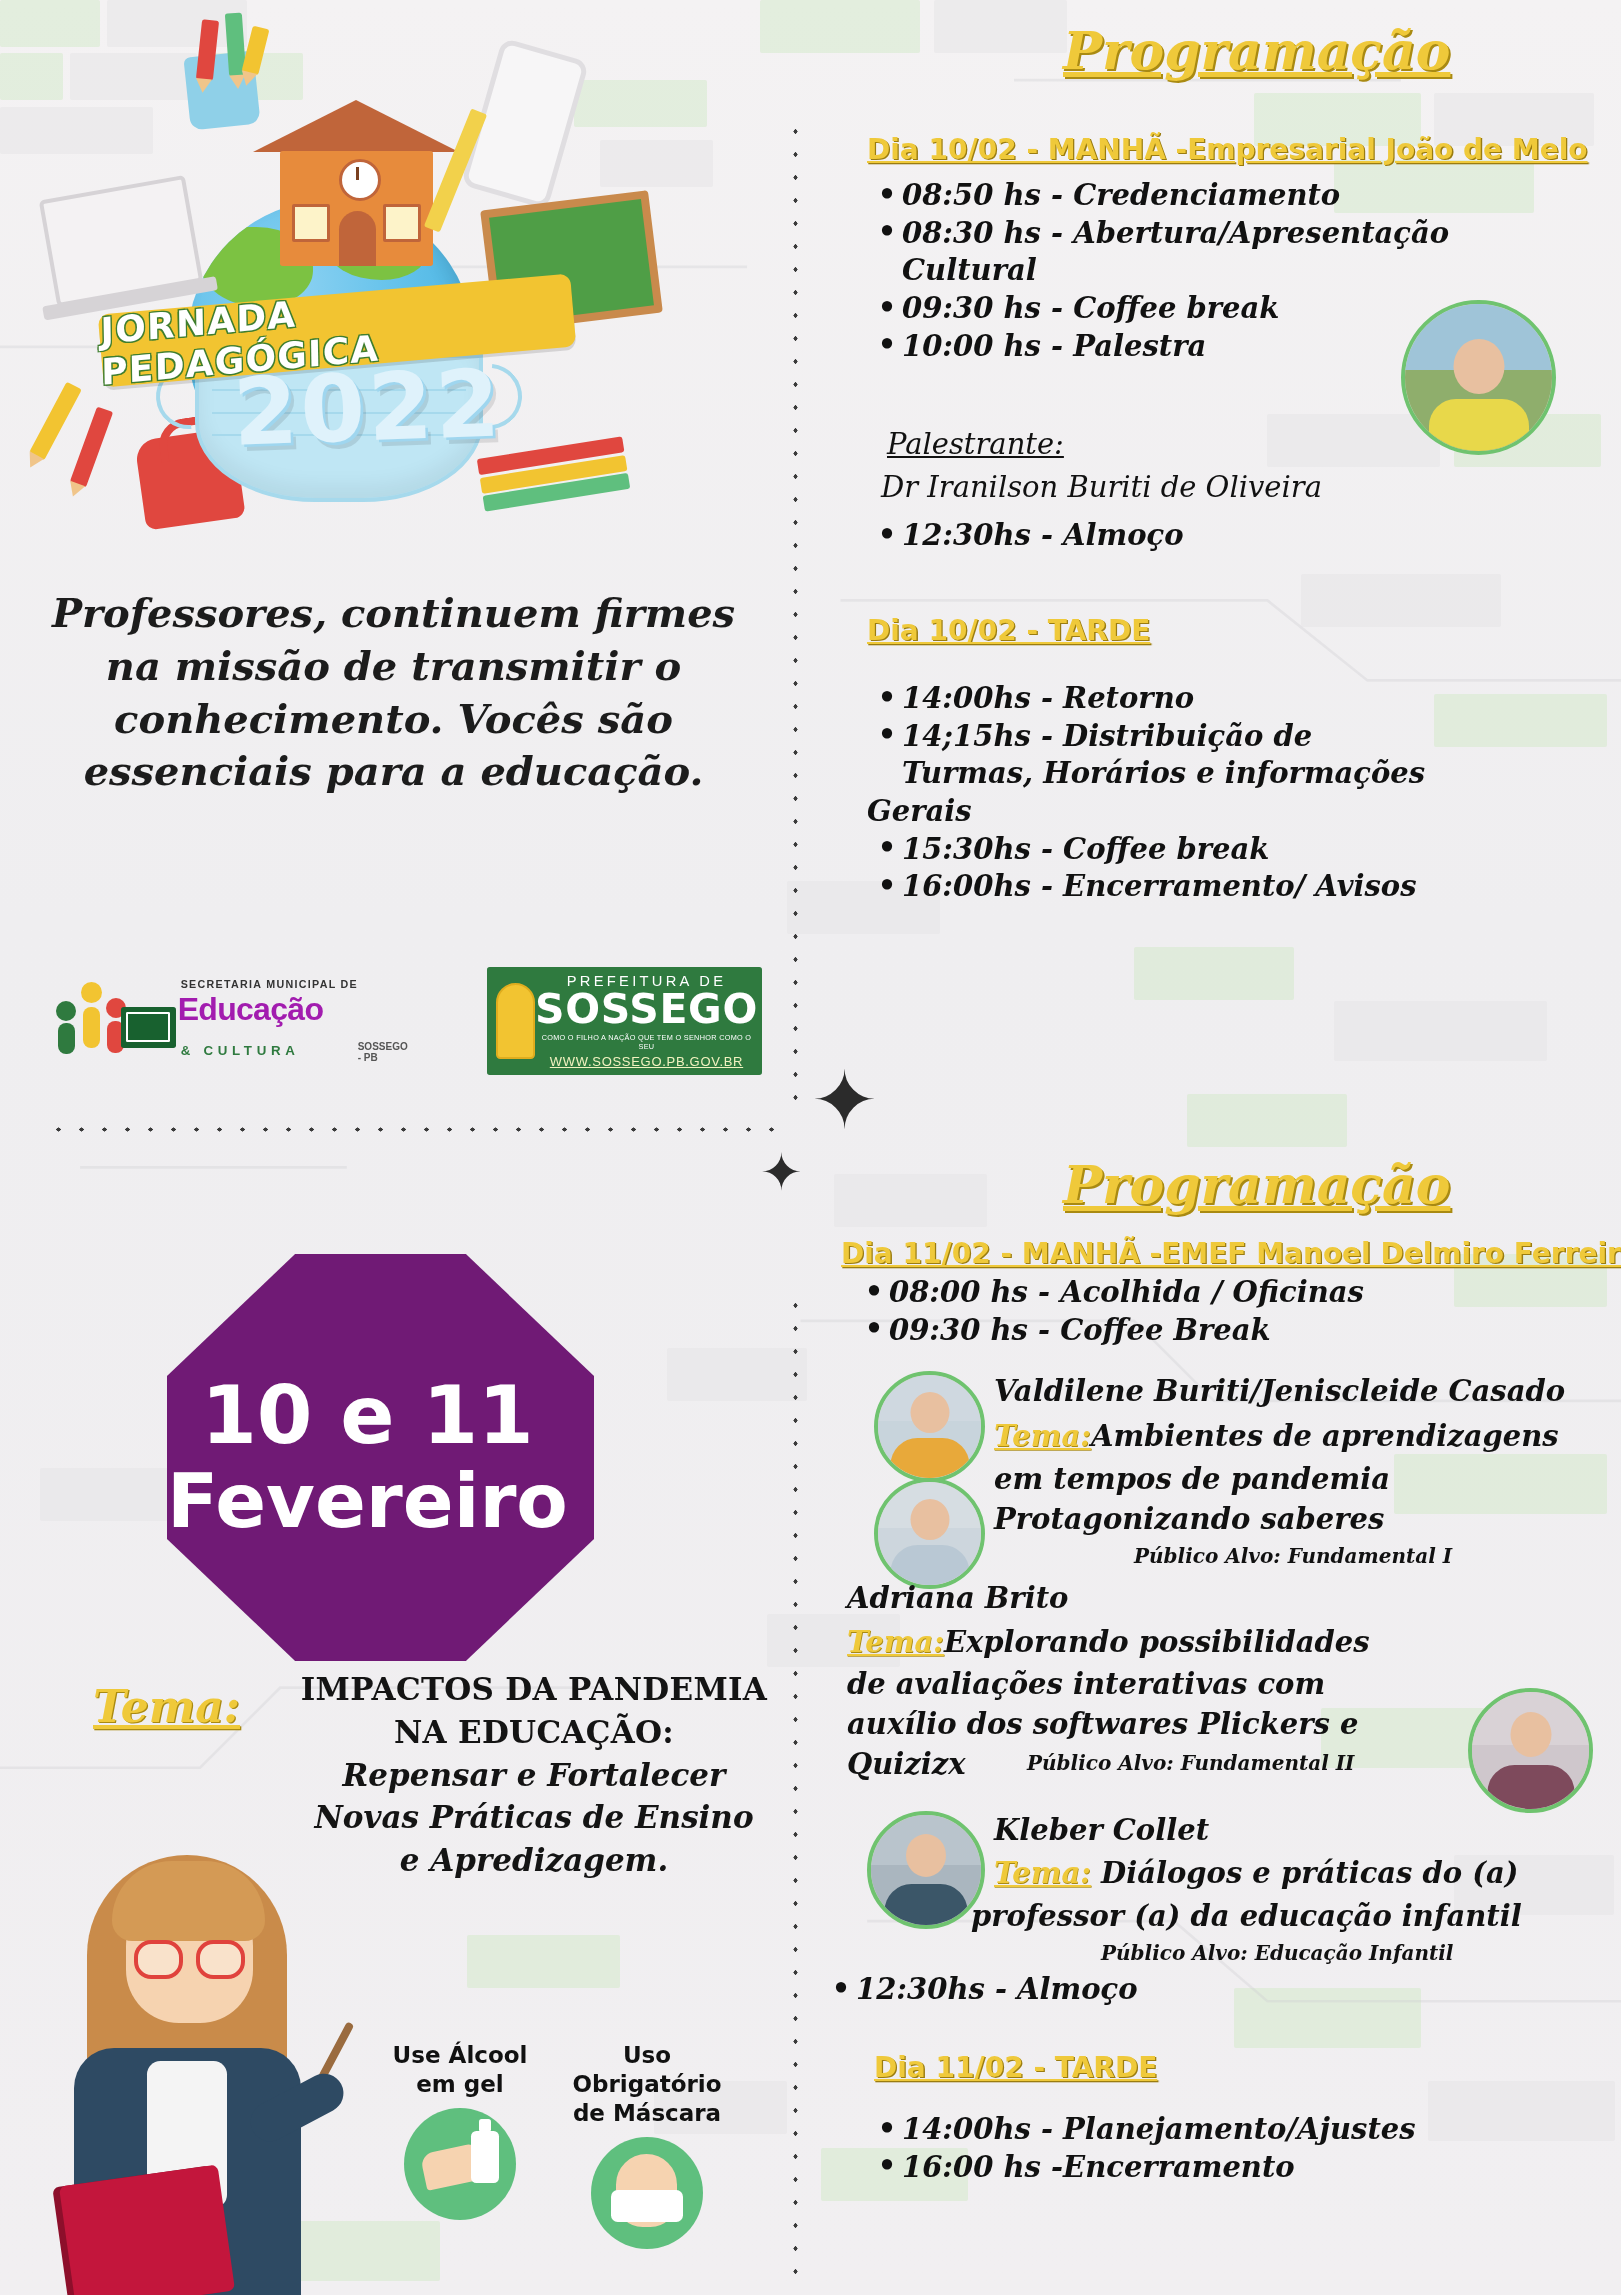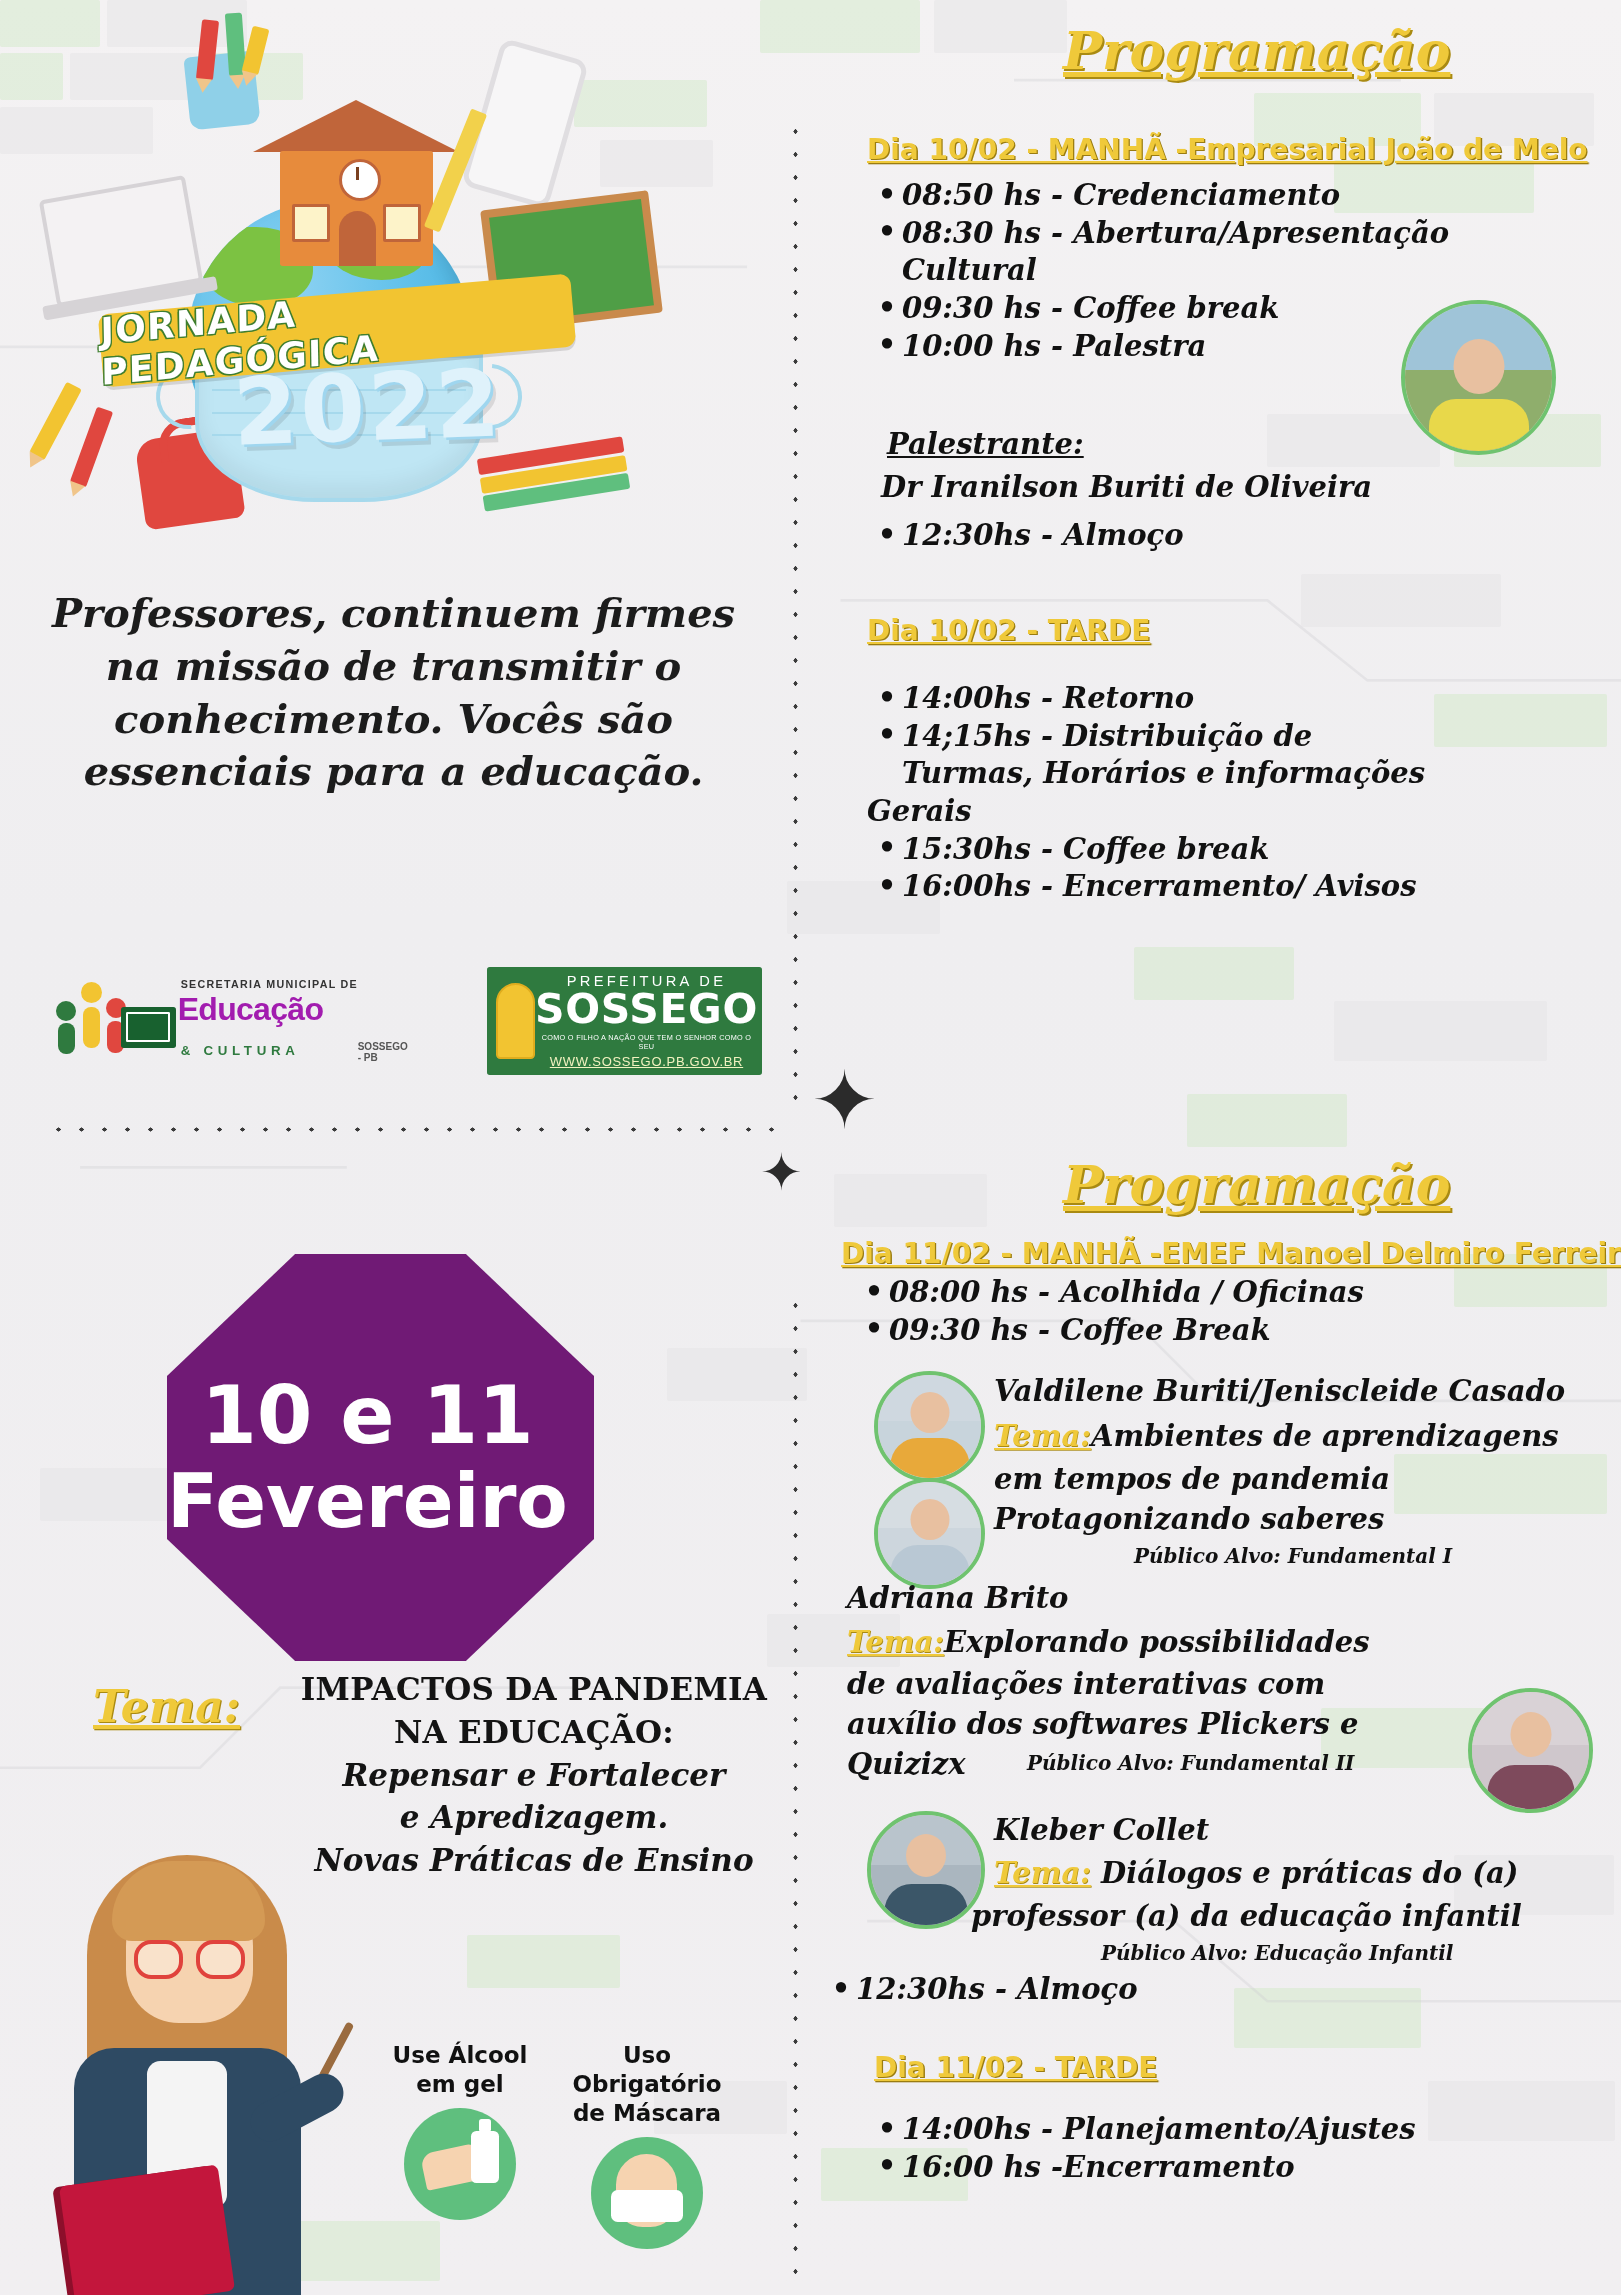--- a/index.html
+++ b/index.html
@@ -562,21 +562,21 @@
     content: "•";
     position: absolute;
     left: 10.7px;
     top: -1.3px;
     font-size: 29px;
   }
   .sched li.nobullet { padding-left: 35px; }
   .plain-line {
     position: absolute;
     font-family: "DejaVu Serif", serif;
-    font-weight: bold;
+    font-weight: normal;
     font-style: italic;
     font-size: 29px;
     color: #111;
   }
   .underline { text-decoration: underline; }
 
   .photo {
     position: absolute;
     border-radius: 50%;
     border: 4px solid #6fc36f;
@@ -764,22 +764,22 @@
         <div class="oct-l2">Fevereiro</div>
       </div>
     </div>
   </div>
 
   <div class="tema-label">Tema:</div>
   <div class="tema-text">
     <div class="caps">IMPACTOS DA PANDEMIA</div>
     <div class="caps">NA EDUCAÇÃO:</div>
     <div>Repensar e Fortalecer</div>
+    <div>Novas Práticas de Ensino</div>
     <div>e Apredizagem.</div>
-    <div>Novas Práticas de Ensino</div>
   </div>
 
   <div class="teacher">
     <div class="t-pointer"></div>
     <div class="t-hair-back"></div>
     <div class="t-face"></div>
     <div class="t-hair-top"></div>
     <div class="t-glasses">
       <div class="t-lens" style="left:0;"></div>
       <div class="t-lens" style="right:0;"></div>

